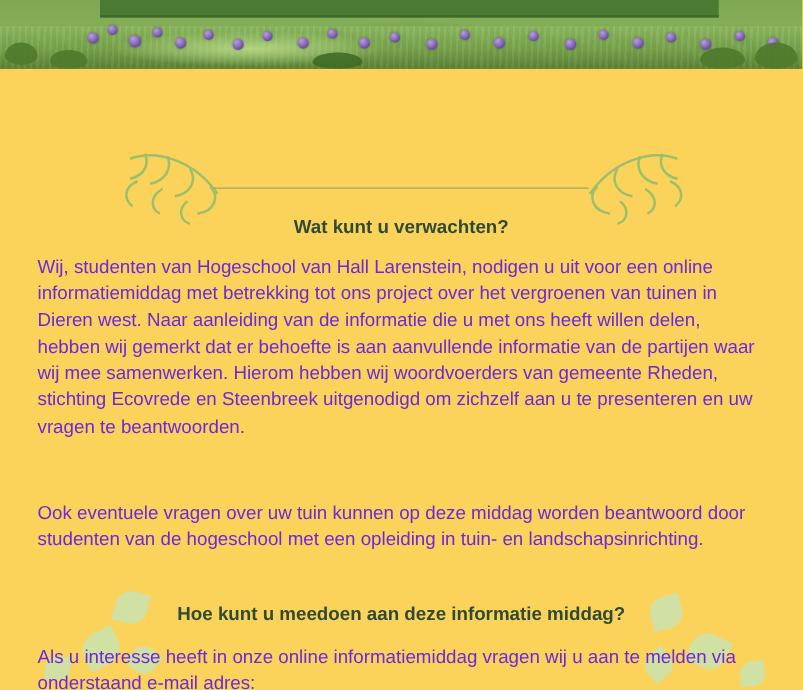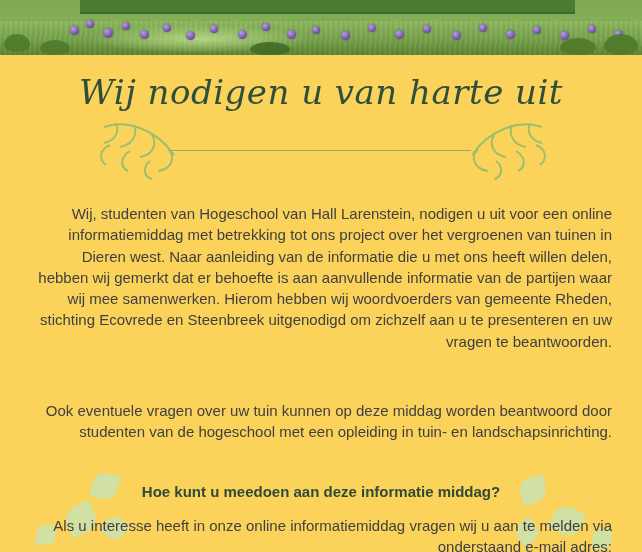--- a/index.html
+++ b/index.html
@@ -129,22 +129,22 @@
     text-align: center;
     font-family: "Liberation Sans", sans-serif;
     font-weight: bold;
     font-size: 15px;
     color: #2f4a36;
   }
   .body-text {
     font-family: "Liberation Sans", sans-serif;
     font-size: 15px;
     line-height: 1.42;
-    color: #404040;
-    text-align: right;
+    color: #6d28d9;
+    text-align: left;
   }
   .block {
     position: absolute;
     left: 30px;
     width: 582px;
   }
   #sub1 { top: 118px; }
   #para1 { top: 148px; }
   #para2 { top: 345px; }
   #sub2 { top: 428px; }
@@ -230,25 +230,25 @@
     <div class="leaf-doodle" style="left:92px;  top:418px; width:26px; height:26px; transform:rotate(15deg);"></div>
     <div class="leaf-doodle" style="left:66px;  top:450px; width:30px; height:28px; transform:rotate(-25deg);"></div>
     <div class="leaf-doodle" style="left:104px; top:462px; width:22px; height:22px; transform:rotate(40deg);"></div>
     <div class="leaf-doodle" style="left:36px;  top:470px; width:20px; height:20px; transform:rotate(5deg);"></div>
 
     <div class="leaf-doodle" style="left:520px; top:422px; width:26px; height:26px; transform:rotate(-15deg);"></div>
     <div class="leaf-doodle" style="left:552px; top:452px; width:30px; height:28px; transform:rotate(25deg);"></div>
     <div class="leaf-doodle" style="left:516px; top:466px; width:22px; height:22px; transform:rotate(-40deg);"></div>
     <div class="leaf-doodle" style="left:592px; top:474px; width:20px; height:20px; transform:rotate(-5deg);"></div>
 
-    <div class="script-title">Wij nodigen u van harte uit</div>
 
 
     <div class="divider"></div>
 
+    <div class="block subhead" id="sub1">Wat kunt u verwachten?</div>
 
     <div class="block body-text" id="para1">Wij, studenten van Hogeschool van Hall Larenstein, nodigen u uit voor een online informatiemiddag met betrekking tot ons project over het vergroenen van tuinen in Dieren west. Naar aanleiding van de informatie die u met ons heeft willen delen, hebben wij gemerkt dat er behoefte is aan aanvullende informatie van de partijen waar wij mee samenwerken. Hierom hebben wij woordvoerders van gemeente Rheden, stichting Ecovrede en Steenbreek uitgenodigd om zichzelf aan u te presenteren en uw vragen te beantwoorden.</div>
 
     <div class="block subhead" id="sub2">Hoe kunt u meedoen aan deze informatie middag?</div>
 
     <div class="block body-text" id="para2">Ook eventuele vragen over uw tuin kunnen op deze middag worden beantwoord door studenten van de hogeschool met een opleiding in tuin- en landschapsinrichting.</div>
 
     <div class="block body-text" id="para3">Als u interesse heeft in onze online informatiemiddag vragen wij u aan te melden via onderstaand e-mail adres:</div>
 
   </div>

